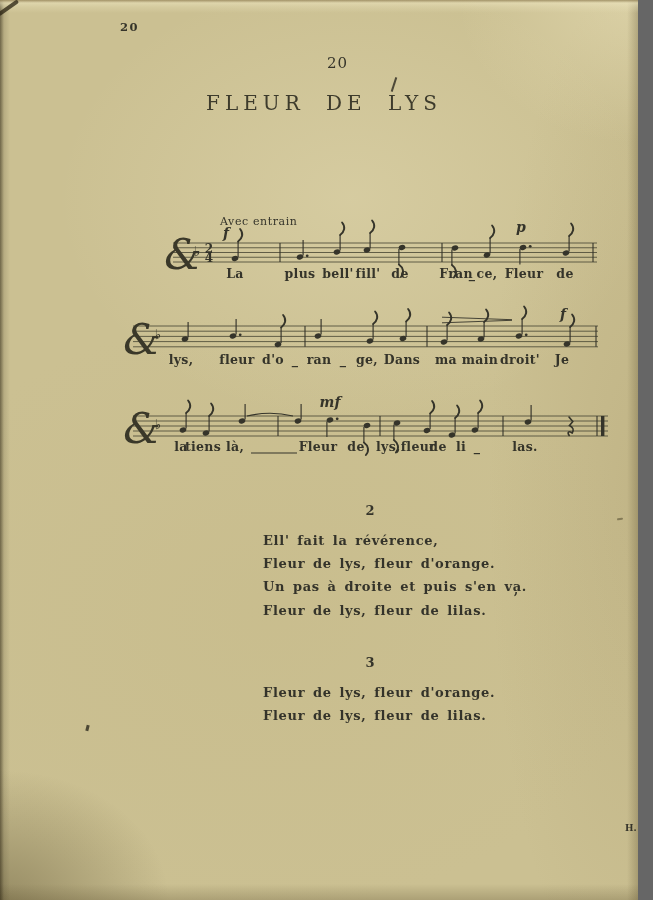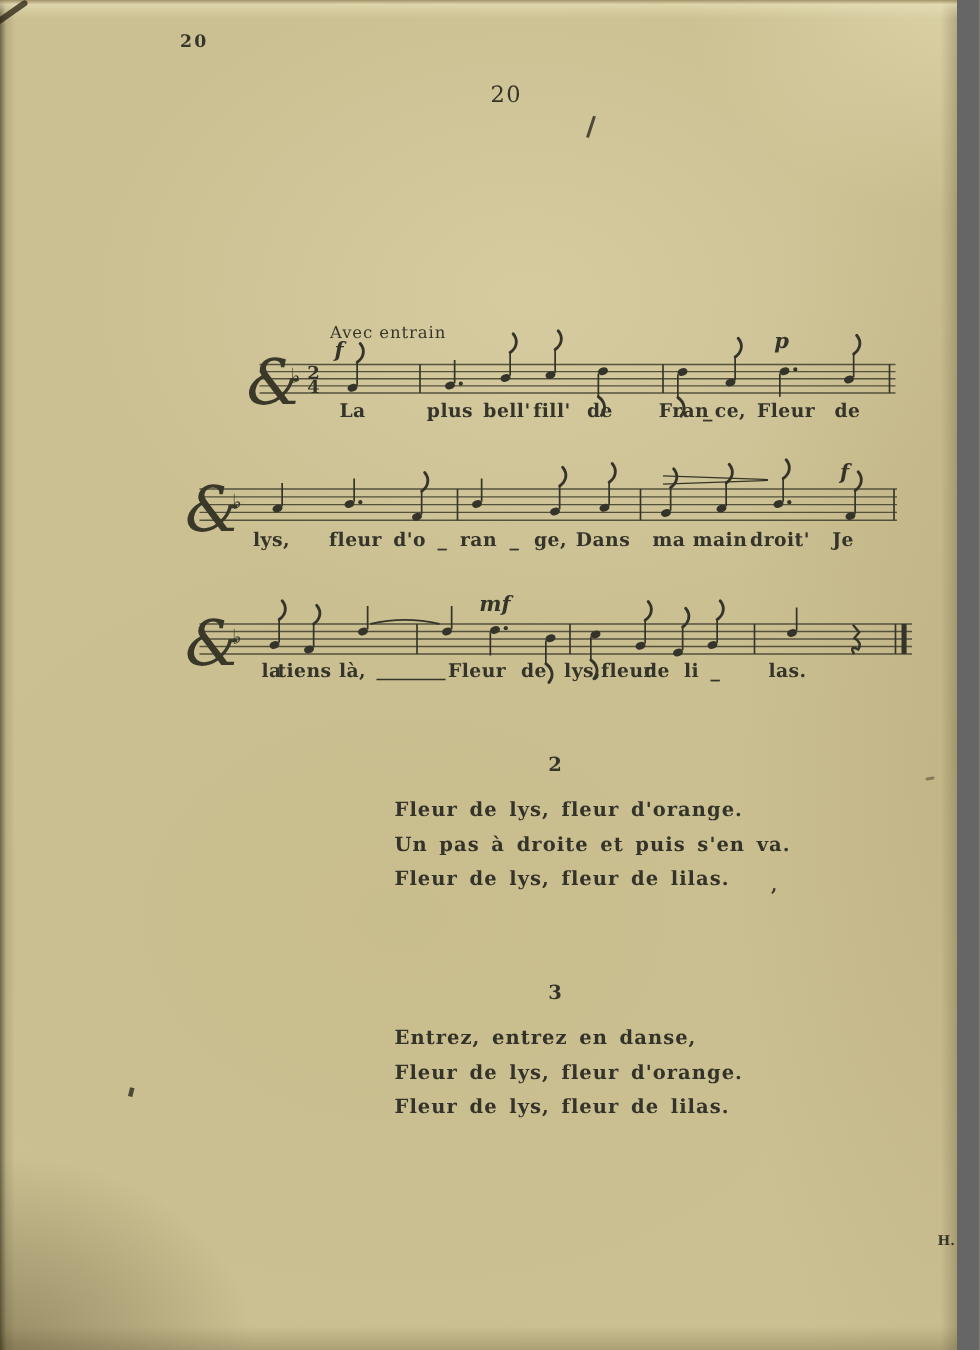--- a/index.html
+++ b/index.html
@@ -55,20 +55,21 @@
 </style>
 </head>
 <body>
 
 <div class="page" style="--paper: #cbc092; --ink: #35342a; --staff: #53513c;">
 
   <div class="abs slash-corner"></div>
 
   <div class="abs pgnum">20</div>
   <div class="abs songnum">20</div>
+  <div class="abs title">FLEUR DE LYS</div>
   <div class="abs slash-title"></div>
   <div class="abs tempo">Avec entrain</div>
 
   <svg id="music-svg" width="653" height="900" viewBox="0 0 653 900">
       <g>
         <line x1="173" y1="243" x2="597" y2="243" class="sl"></line>
         <line x1="173" y1="247.75" x2="597" y2="247.75" class="sl"></line>
         <line x1="173" y1="252.5" x2="597" y2="252.5" class="sl"></line>
         <line x1="173" y1="257.25" x2="597" y2="257.25" class="sl"></line>
         <line x1="173" y1="262" x2="597" y2="262" class="sl"></line>
@@ -290,28 +291,28 @@
         <text x="406" y="451" class="lyr">lys,fleur</text>
         <text x="438" y="451" class="lyr">de</text>
         <text x="461" y="451" class="lyr">li</text>
         <text x="477" y="451" class="lyr">_</text>
         <text x="525" y="451" class="lyr">las.</text>
       </g>
     </svg>
 
   <section class="abs verse v2">
     <div class="vnum">2</div>
+    <div class="vline">Ell' fait la révérence,</div>
     <div class="vline">Fleur de lys, fleur d'orange.</div>
     <div class="vline">Un pas à droite et puis s'en va.</div>
     <div class="vline">Fleur de lys, fleur de lilas.</div>
   </section>
 
   <section class="abs verse v3">
     <div class="vnum">3</div>
-    <div class="vline">Entrez, entrez en danse,</div>
     <div class="vline">Fleur de lys, fleur d'orange.</div>
     <div class="vline">Fleur de lys, fleur de lilas.</div>
   </section>
 
   <div class="abs comma-mark">,</div>
   <div class="abs speck-a"></div>
   <div class="abs speck-b"></div>
   <div class="abs corner-mark">H.</div>
 
 </div>

